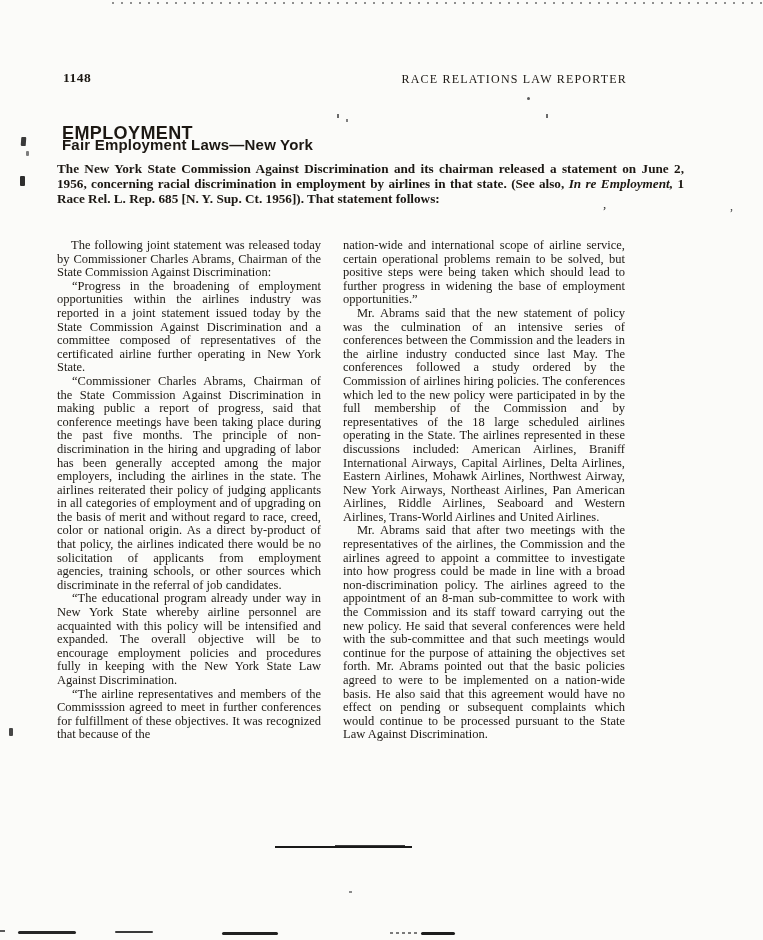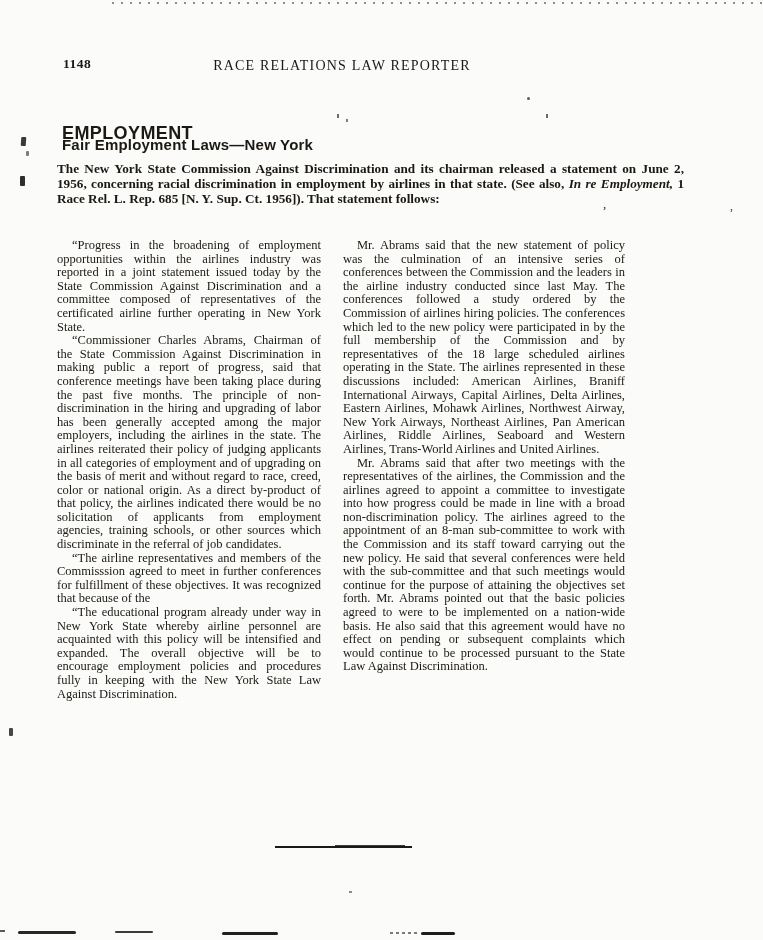--- a/index.html
+++ b/index.html
@@ -10,23 +10,23 @@
     overflow:hidden;
     font-family:"Liberation Serif", serif;
     color:#1c1813;
   }
   
   .dotted-edge{
     position:absolute;top:2px;left:112px;right:0;height:2px;
     background-image:repeating-linear-gradient(90deg,#8f8f8f 0 2px,transparent 2px 9px);
   }
   
-  .running-header{position:absolute;top:56px;left:57px;width:570px;height:18px;}
+  .running-header{position:absolute;top:70px;left:57px;width:570px;height:18px;}
   .pageno{position:absolute;left:6px;top:0;font-size:13.5px;font-weight:bold;letter-spacing:.5px;}
-  .journal{display:block;text-align:center;font-size:14px;letter-spacing:1.2px;padding-top:2px;}
+  .journal{display:block;text-align:right;font-size:12px;letter-spacing:1.2px;padding-top:2px;}
   
   h1.section{position:absolute;left:62px;top:123px;margin:0;font-family:"Liberation Sans",sans-serif;font-size:18px;font-weight:bold;letter-spacing:.4px;}
   h2.title{position:absolute;left:62px;top:136px;margin:0;font-family:"Liberation Sans",sans-serif;font-size:15px;font-weight:bold;letter-spacing:.2px;}
   
   .headnote{
     position:absolute;left:57px;top:161px;width:627px;margin:0;
     font-size:13.2px;font-weight:bold;line-height:15px;text-align:justify;
   }
   .headnote i{font-weight:bold;}
   
@@ -72,27 +72,29 @@
     <span class="pageno">1148</span>
     <span class="journal">RACE RELATIONS LAW REPORTER</span>
   </header>
 
   <h1 class="section">EMPLOYMENT</h1>
   <h2 class="title">Fair Employment Laws—New York</h2>
 
   <p class="headnote"><span>The New York State Commission Against Discrimination and its chairman released a statement on June 2, 1956, concerning racial discrimination in employment by airlines in that state. (See also, </span><i>In re Employment,</i><span> 1 Race Rel. L. Rep. 685 [N. Y. Sup. Ct. 1956]). That statement follows:</span></p>
 
   <div class="col col-left">
+    <p class="pn">The following joint statement was released today by Commissioner Charles Abrams, Chairman of the State Commission Against Discrimination:</p>
     <p class="pq">“Progress in the broadening of employment opportunities within the airlines industry was reported in a joint statement issued today by the State Commission Against Discrimination and a committee composed of representatives of the certificated airline further operating in New York State.</p>
     <p class="pq">“Commissioner Charles Abrams, Chairman of the State Commission Against Discrimination in making public a report of progress, said that conference meetings have been taking place during the past five months. The principle of non-discrimination in the hiring and upgrading of labor has been generally accepted among the major employers, including the airlines in the state. The airlines reiterated their policy of judging applicants in all categories of employment and of upgrading on the basis of merit and without regard to race, creed, color or national origin. As a direct by-product of that policy, the airlines indicated there would be no solicitation of applicants from employment agencies, training schools, or other sources which discriminate in the referral of job candidates.</p>
+    <p class="pq">“The educational program already under way in New York State whereby airline personnel are acquainted with this policy will be intensified and expanded. The overall objective will be to encourage employment policies and procedures fully in keeping with the New York State Law Against Discrimination.</p>
     <p class="pq">“The airline representatives and members of the Commisssion agreed to meet in further conferences for fulfillment of these objectives. It was recognized that because of the</p>
-    <p class="pq">“The educational program already under way in New York State whereby airline personnel are acquainted with this policy will be intensified and expanded. The overall objective will be to encourage employment policies and procedures fully in keeping with the New York State Law Against Discrimination.</p>
   </div>
 
   <div class="col col-right">
+    <p class="pc">nation-wide and international scope of airline service, certain operational problems remain to be solved, but positive steps were being taken which should lead to further progress in widening the base of employment opportunities.”</p>
     <p class="pn sp">Mr. Abrams said that the new statement of policy was the culmination of an intensive series of conferences between the Commission and the leaders in the airline industry conducted since last May. The conferences followed a study ordered by the Commission of airlines hiring policies. The conferences which led to the new policy were participated in by the full membership of the Commission and by representatives of the 18 large scheduled airlines operating in the State. The airlines represented in these discussions included: American Airlines, Braniff International Airways, Capital Airlines, Delta Airlines, Eastern Airlines, Mohawk Airlines, Northwest Airway, New York Airways, Northeast Airlines, Pan American Airlines, Riddle Airlines, Seaboard and Western Airlines, Trans-World Airlines and United Airlines.</p>
     <p class="pn sp">Mr. Abrams said that after two meetings with the representatives of the airlines, the Commission and the airlines agreed to appoint a committee to investigate into how progress could be made in line with a broad non-discrimination policy. The airlines agreed to the appointment of an 8-man sub-committee to work with the Commission and its staff toward carrying out the new policy. He said that several conferences were held with the sub-committee and that such meetings would continue for the purpose of attaining the objectives set forth. Mr. Abrams pointed out that the basic policies agreed to were to be implemented on a nation-wide basis. He also said that this agreement would have no effect on pending or subsequent complaints which would continue to be processed pursuant to the State Law Against Discrimination.</p>
   </div>
 
   <div class="rule"></div>
 
   <div class="art sm1"></div>
   <div class="art sm2"></div>
   <div class="art sm3"></div>
   <div class="art sm4"></div>

